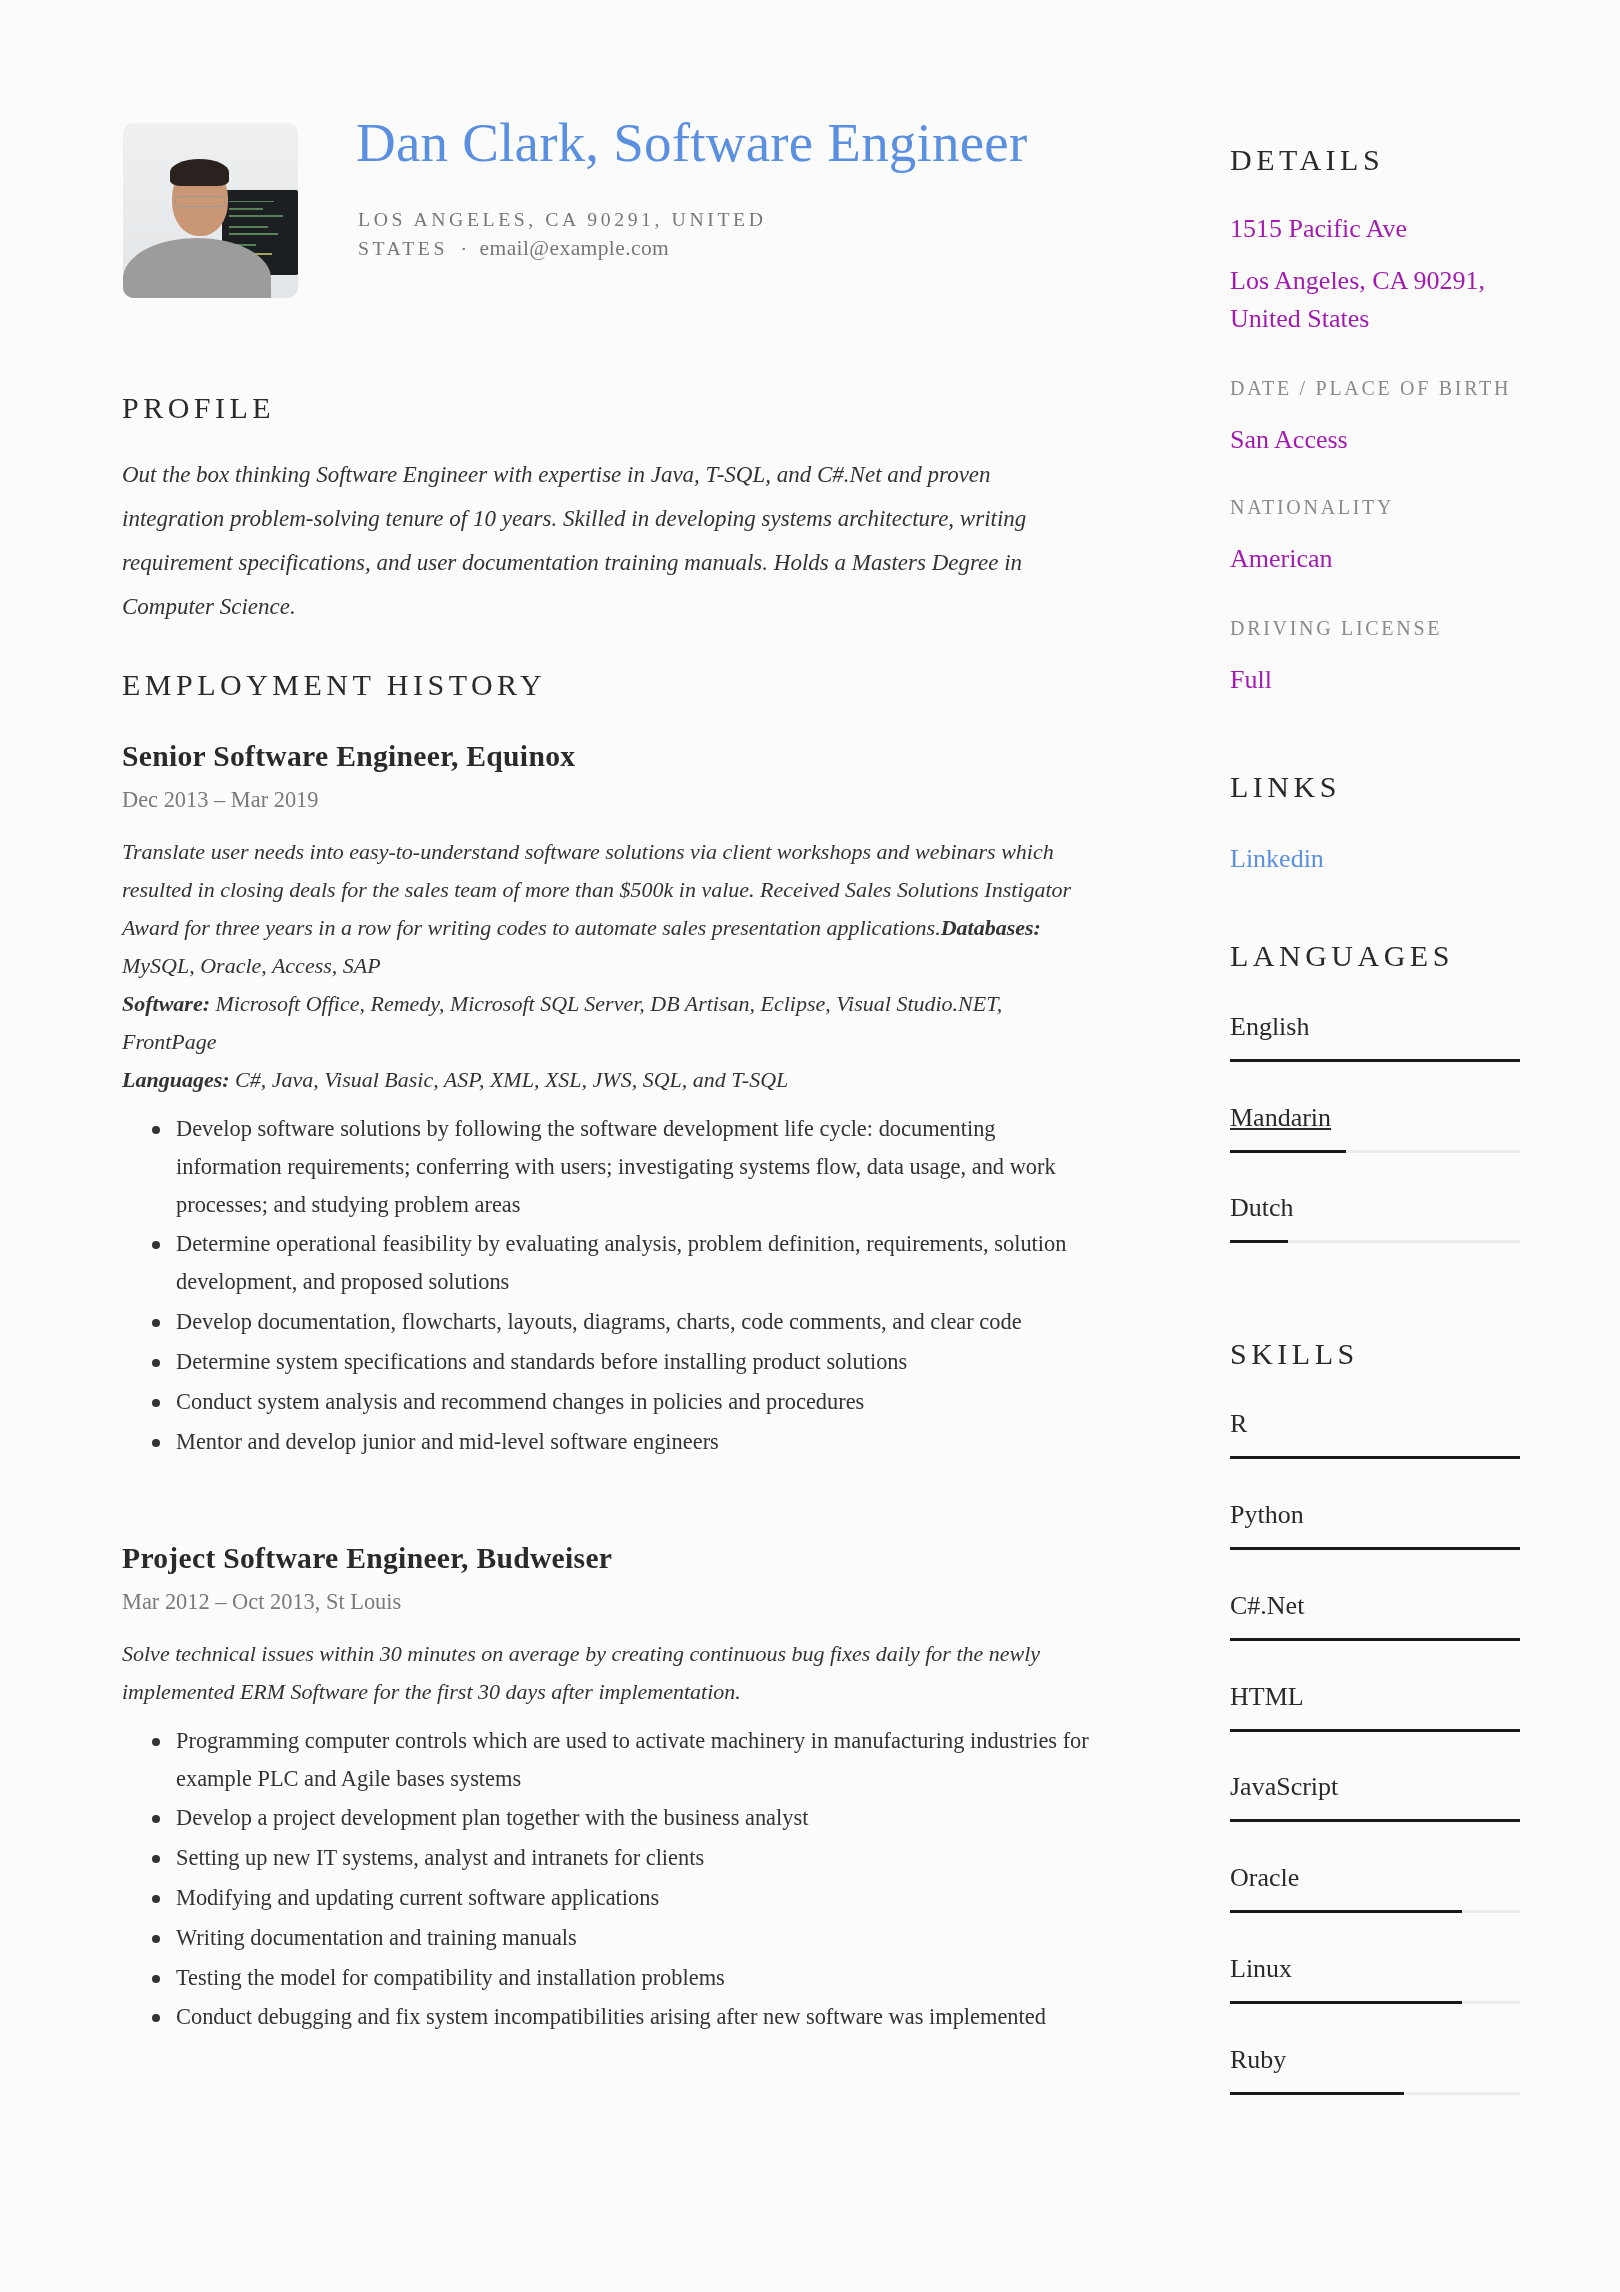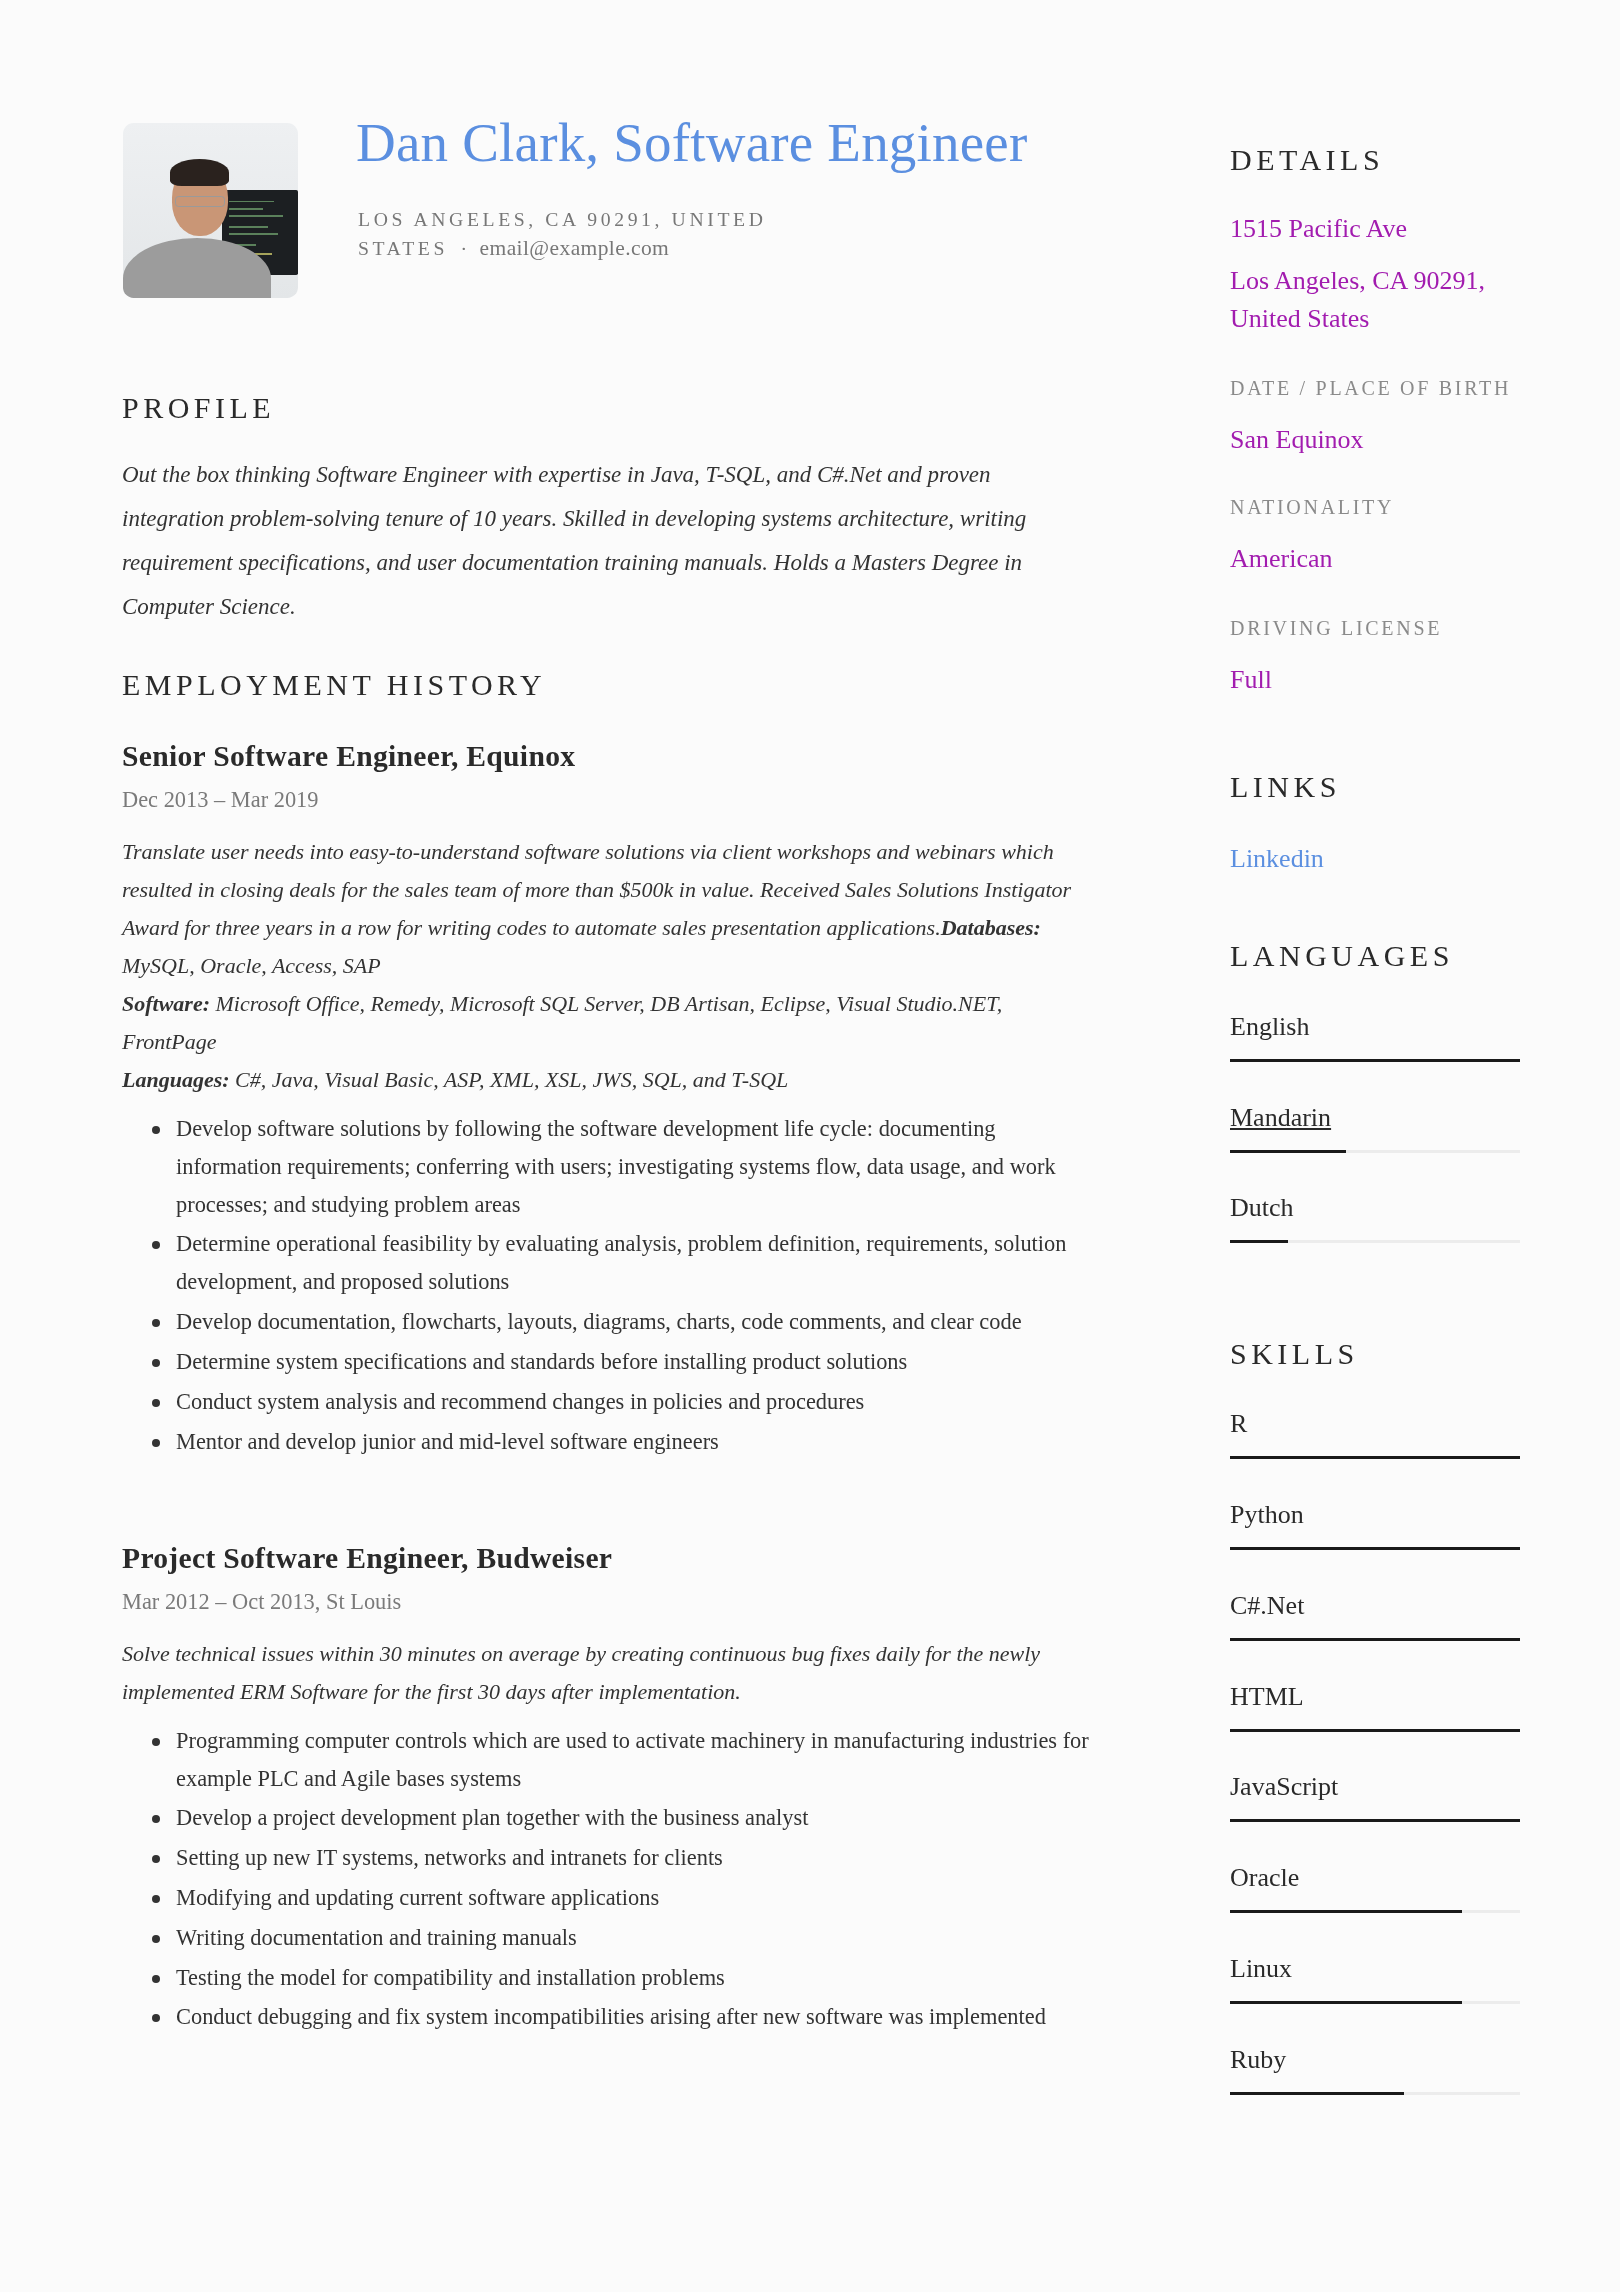--- a/index.html
+++ b/index.html
@@ -158,35 +158,35 @@
       </ul>
     </div>
 
     <div class="job" style="top:1542px">
       <h3 class="job-title">Project Software Engineer, Budweiser</h3>
       <div class="job-date">Mar 2012 – Oct 2013, St Louis</div>
       <div class="job-desc">Solve technical issues within 30 minutes on average by creating continuous bug fixes daily for the newly implemented ERM Software for the first 30 days after implementation.</div>
       <ul class="bullets">
         <li>Programming computer controls which are used to activate machinery in manufacturing industries for example PLC and Agile bases systems</li>
         <li>Develop a project development plan together with the business analyst</li>
-        <li>Setting up new IT systems, networks and intranets for clients</li>
+        <li>Setting up new IT systems, analyst and intranets for clients</li>
         <li>Modifying and updating current software applications</li>
         <li>Writing documentation and training manuals</li>
         <li>Testing the model for compatibility and installation problems</li>
         <li>Conduct debugging and fix system incompatibilities arising after new software was implemented</li>
       </ul>
     </div>
   </div>
 
   <div class="side">
     <h2 class="side-title" style="top:143px">Details</h2>
     <div class="side-text" style="top:210px">1515 Pacific Ave</div>
     <div class="side-text" style="top:262px">Los Angeles, CA 90291, United States</div>
     <div class="side-label" style="top:377px">Date / Place of birth</div>
-    <div class="side-text" style="top:421px">San Equinox</div>
+    <div class="side-text" style="top:421px">San Access</div>
     <div class="side-label" style="top:496px">Nationality</div>
     <div class="side-text" style="top:540px">American</div>
     <div class="side-label" style="top:617px">Driving license</div>
     <div class="side-text" style="top:661px">Full</div>
 
     <h2 class="side-title" style="top:770px">Links</h2>
     <a class="side-link" style="top:844px">Linkedin</a>
 
     <h2 class="side-title" style="top:939px">Languages</h2>
     <div id="lang-list">

